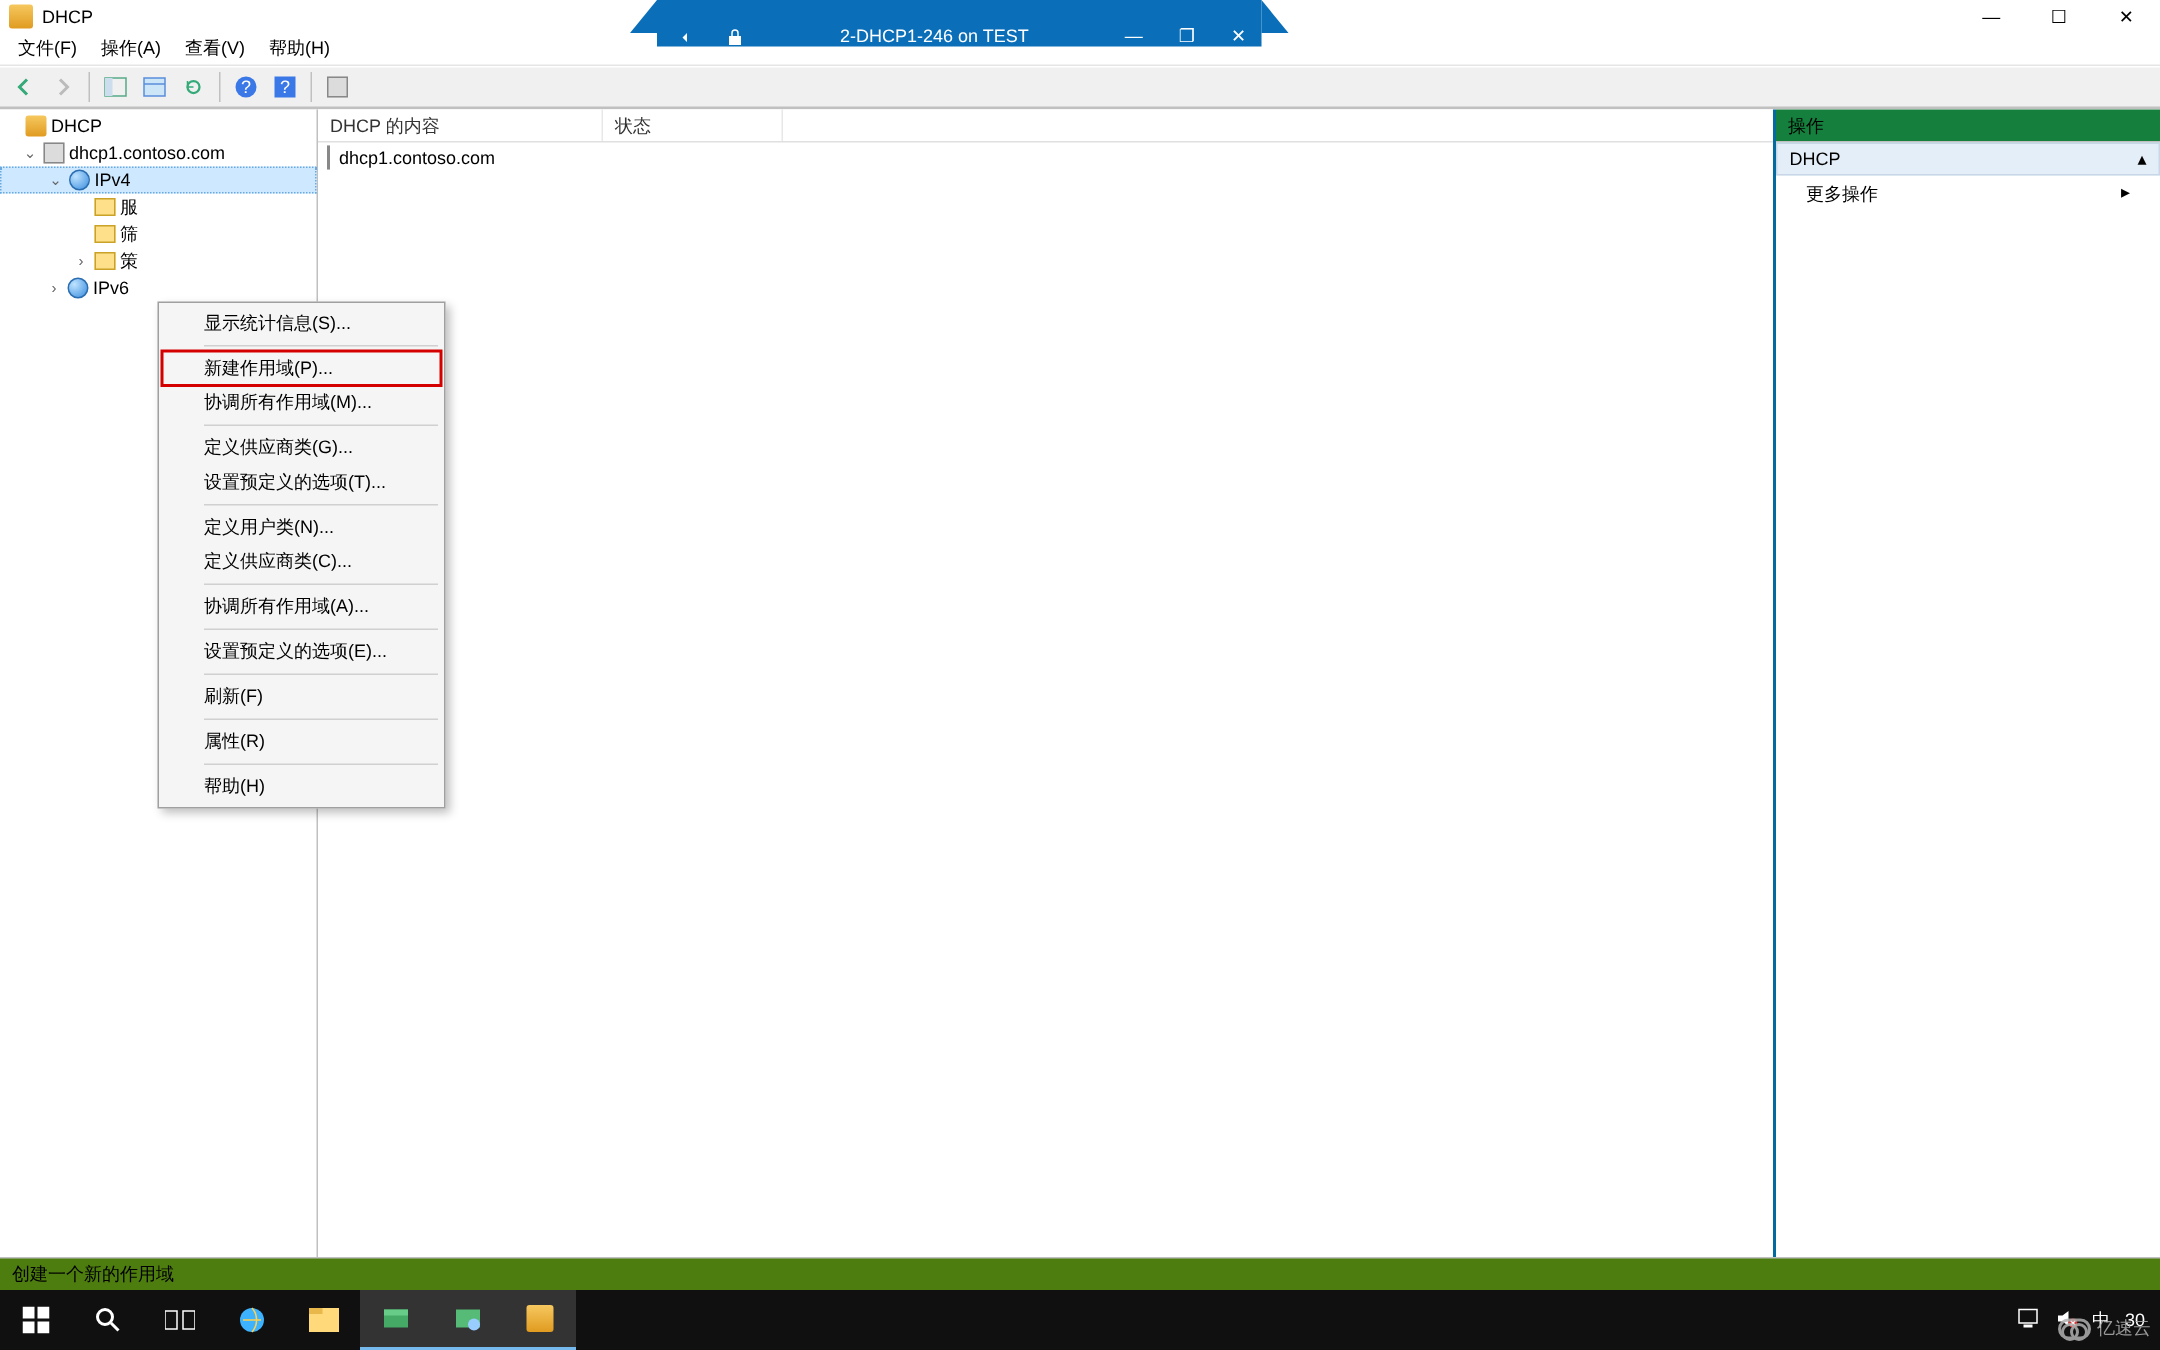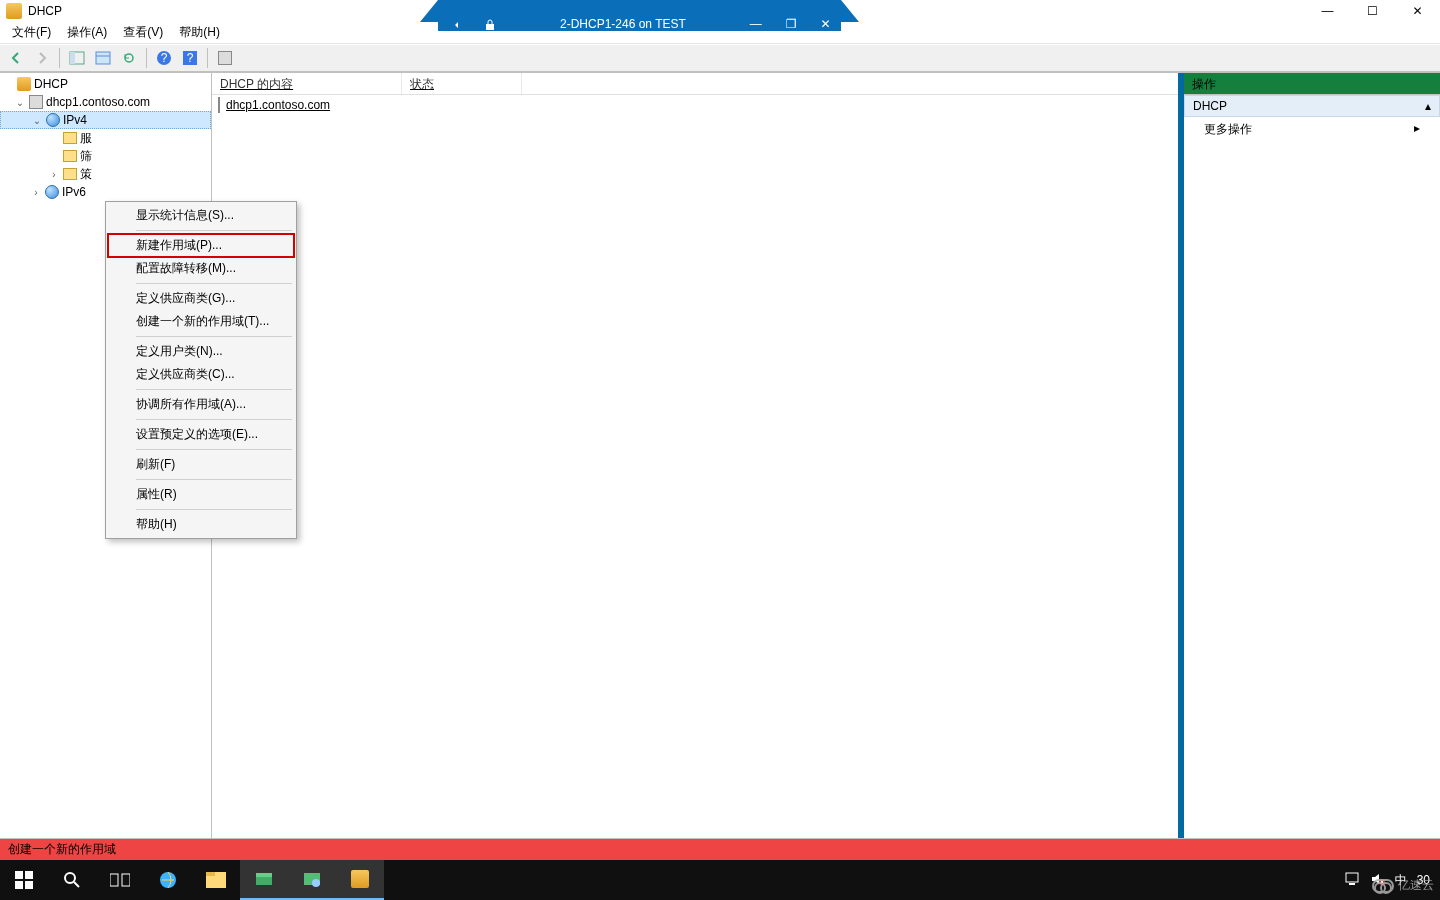--- a/index.html
+++ b/index.html
@@ -24,21 +24,21 @@
 
 .toolbar { height: 28px; background: #f0f0f0; border-top: 1px solid #fff; border-bottom: 1px solid #c0c0c0; display: flex; align-items: center; padding: 0 4px; gap: 2px; }
 .toolbar .tbtn { width: 24px; height: 22px; display: flex; align-items: center; justify-content: center; border: 1px solid transparent; }
 .toolbar .sep { width: 1px; height: 20px; background: #c0c0c0; margin: 0 3px; }
 .tb-ico { width: 16px; height: 16px; display: block; }
 
 
 .main { display: flex; height: calc(900px - 22px - 22px - 28px - 22px - 40px); border-top: 1px solid #c0c0c0; }
 .pane { background: #fff; }
 .tree-pane { width: 212px; border-right: 1px solid #c0c0c0; padding: 2px 0; position: relative; }
-.list-pane { flex: 1; border-right: 6px solid #0369a1; text-decoration: underline; }
+.list-pane { flex: 1; border-right: 2px solid #0369a1; }
 .action-pane { width: 256px; }
 
 
 .tree-row { display: flex; align-items: center; height: 18px; padding-left: 4px; gap: 2px; white-space: nowrap; }
 .tree-row .exp { width: 12px; text-align: center; color: #666; font-size: 10px; }
 .tree-row .ti { width: 16px; height: 16px; display: inline-flex; align-items: center; justify-content: center; }
 .tree-row.sel { background: #cde8ff; border: 1px dotted #6aa9e0; }
 .indent-0 { padding-left: 2px; }
 .indent-1 { padding-left: 14px; }
 .indent-2 { padding-left: 30px; }
@@ -54,21 +54,21 @@
 .action-pane .section { background: #e4eef8; border: 1px solid #c7d7e8; margin: 0; padding: 3px 8px; display: flex; justify-content: space-between; align-items: center; }
 .action-pane .item { padding: 4px 20px; display: flex; justify-content: space-between; align-items: flex-start; }
 
 
 .ctx { position: absolute; left: 105px; top: 128px; width: 192px; background: #f5f5f5; border: 1px solid #a0a0a0; box-shadow: 3px 3px 6px rgba(0,0,0,0.25); z-index: 50; padding: 2px; }
 .ctx .mi { height: 23px; display: flex; align-items: center; padding: 0 10px 0 28px; position: relative; }
 .ctx .msep { height: 1px; background: #d0d0d0; margin: 3px 2px 3px 28px; }
 .ctx .mi.highlight { outline: 2px solid #d40000; outline-offset: -1px; }
 
 
-.statusbar { height: 22px; background: #ef4444; border-top: 1px solid #c0c0c0; display: flex; align-items: center; padding: 0 8px; font-size: 12px; }
+.statusbar { height: 22px; background: #4d7c0f; border-top: 1px solid #c0c0c0; display: flex; align-items: center; padding: 0 8px; font-size: 12px; }
 
 
 .taskbar { position: absolute; bottom: 0; left: 0; right: 0; height: 40px; background: #101010; display: flex; align-items: center; color: #fff; }
 .taskbar .tb-item { width: 48px; height: 40px; display: flex; align-items: center; justify-content: center; }
 .taskbar .tb-item.active { background: #333; border-bottom: 2px solid #76b9ed; }
 .taskbar .tray { margin-left: auto; display: flex; align-items: center; gap: 10px; padding: 0 10px; font-size: 11px; }
 .watermark { position: absolute; right: 6px; bottom: 6px; color: #b0b0b0; opacity: .85; display:flex; align-items:center; gap:4px; font-size: 14px;}
 .watermark .wm-ico { width:22px; height:14px; border:2px solid #b0b0b0; border-radius: 8px; position:relative;}
 .watermark .wm-ico::before,.watermark .wm-ico::after{content:"";position:absolute;border:2px solid #b0b0b0;border-radius:50%;top:1px;}
 .watermark .wm-ico::before{width:8px;height:8px;left:0;}
@@ -228,28 +228,28 @@
 
     <div class="ctx">
       <div class="mi">
           <span>显示统计信息(S)...</span>
         </div>
       <div class="msep"></div>
       <div class="mi highlight">
           <span>新建作用域(P)...</span>
         </div>
       <div class="mi">
-          <span>配置故障转移(M)...</span>
+          <span>协调所有作用域(M)...</span>
         </div>
       <div class="msep"></div>
       <div class="mi">
           <span>定义供应商类(G)...</span>
         </div>
       <div class="mi">
-          <span>创建一个新的作用域(T)...</span>
+          <span>设置预定义的选项(T)...</span>
         </div>
       <div class="msep"></div>
       <div class="mi">
           <span>定义用户类(N)...</span>
         </div>
       <div class="mi">
           <span>定义供应商类(C)...</span>
         </div>
       <div class="msep"></div>
       <div class="mi">

